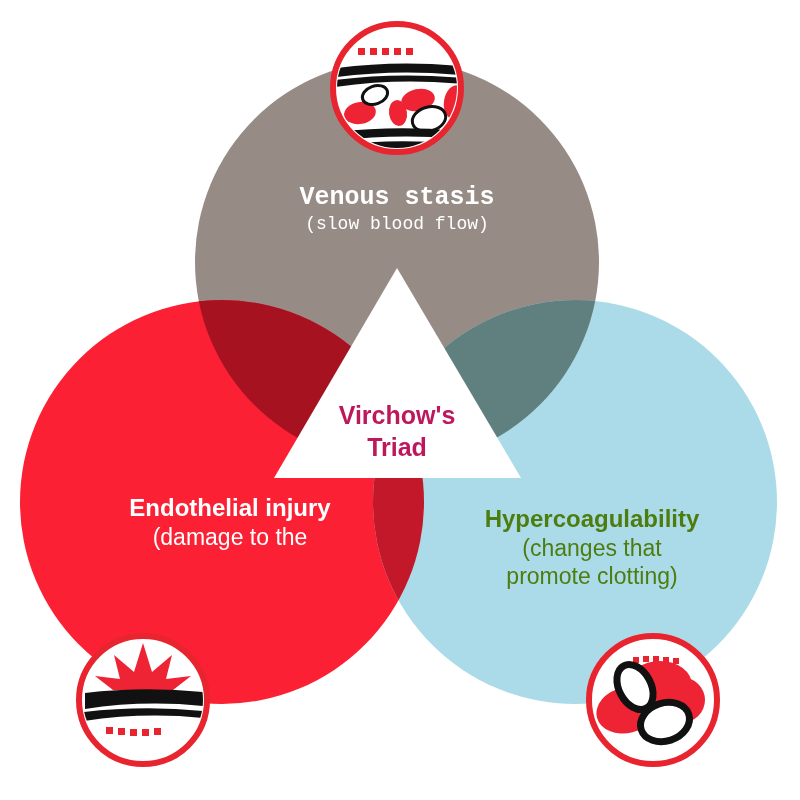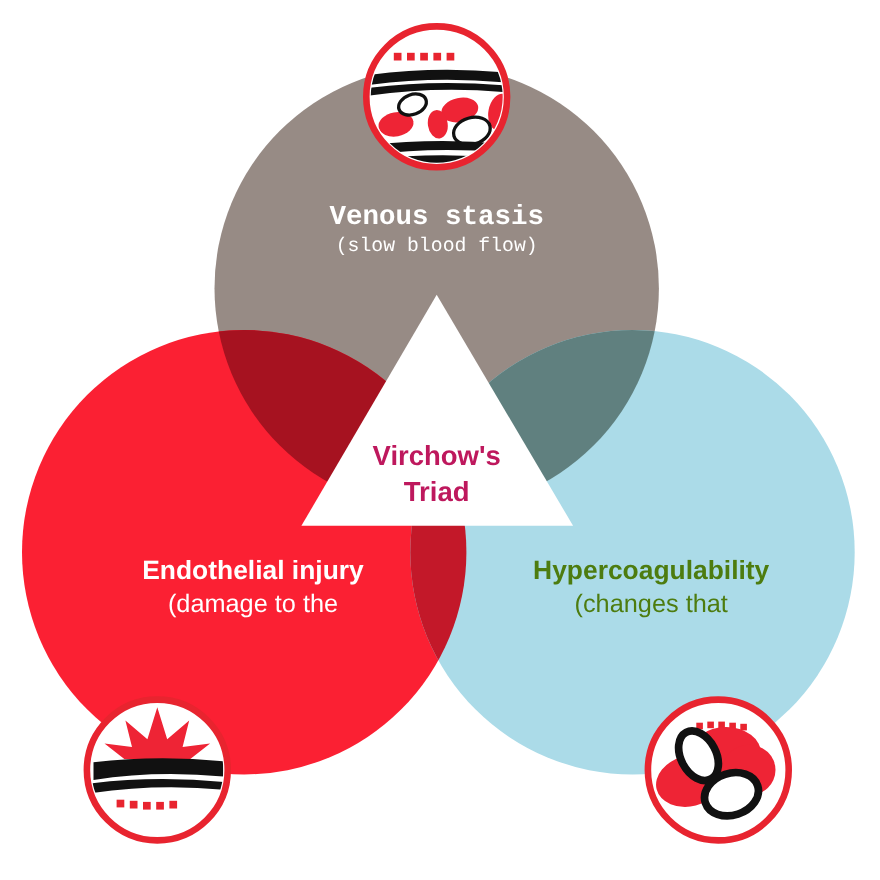--- a/index.html
+++ b/index.html
@@ -50,21 +50,21 @@
     width: 320px;
     color: #ffffff;
     font-family: Liberation Mono, monospace;
   }
   #label-venous-stasis .label-title { font-size: 25px; }
   #label-venous-stasis .label-sub { font-size: 18px; }
 
   
   #label-endothelial-injury {
     left: 60px;
-    top: 504px;
+    top: 493px;
     width: 340px;
     color: #ffffff;
   }
   #label-endothelial-injury .label-title { font-size: 24px; }
   #label-endothelial-injury .label-sub { font-size: 23px; text-align: center; }
 
   
   #label-hypercoagulability {
     left: 422px;
     top: 504px;
@@ -205,20 +205,21 @@
   </div>
 
   <div class="circle-label" id="label-endothelial-injury">
     <span class="label-title">Endothelial injury</span>
     <span class="label-sub">(damage to the</span>
   </div>
 
   <div class="circle-label" id="label-hypercoagulability">
     <span class="label-title">Hypercoagulability</span>
     <span class="label-sub">(changes that</span>
+    <span class="label-sub">promote clotting)</span>
   </div>
 
   <div class="circle-label" id="label-center-triad">
     <span class="label-title">Virchow's</span>
     <span class="label-title">Triad</span>
   </div>
 
 </div>
 
 </body></html>

